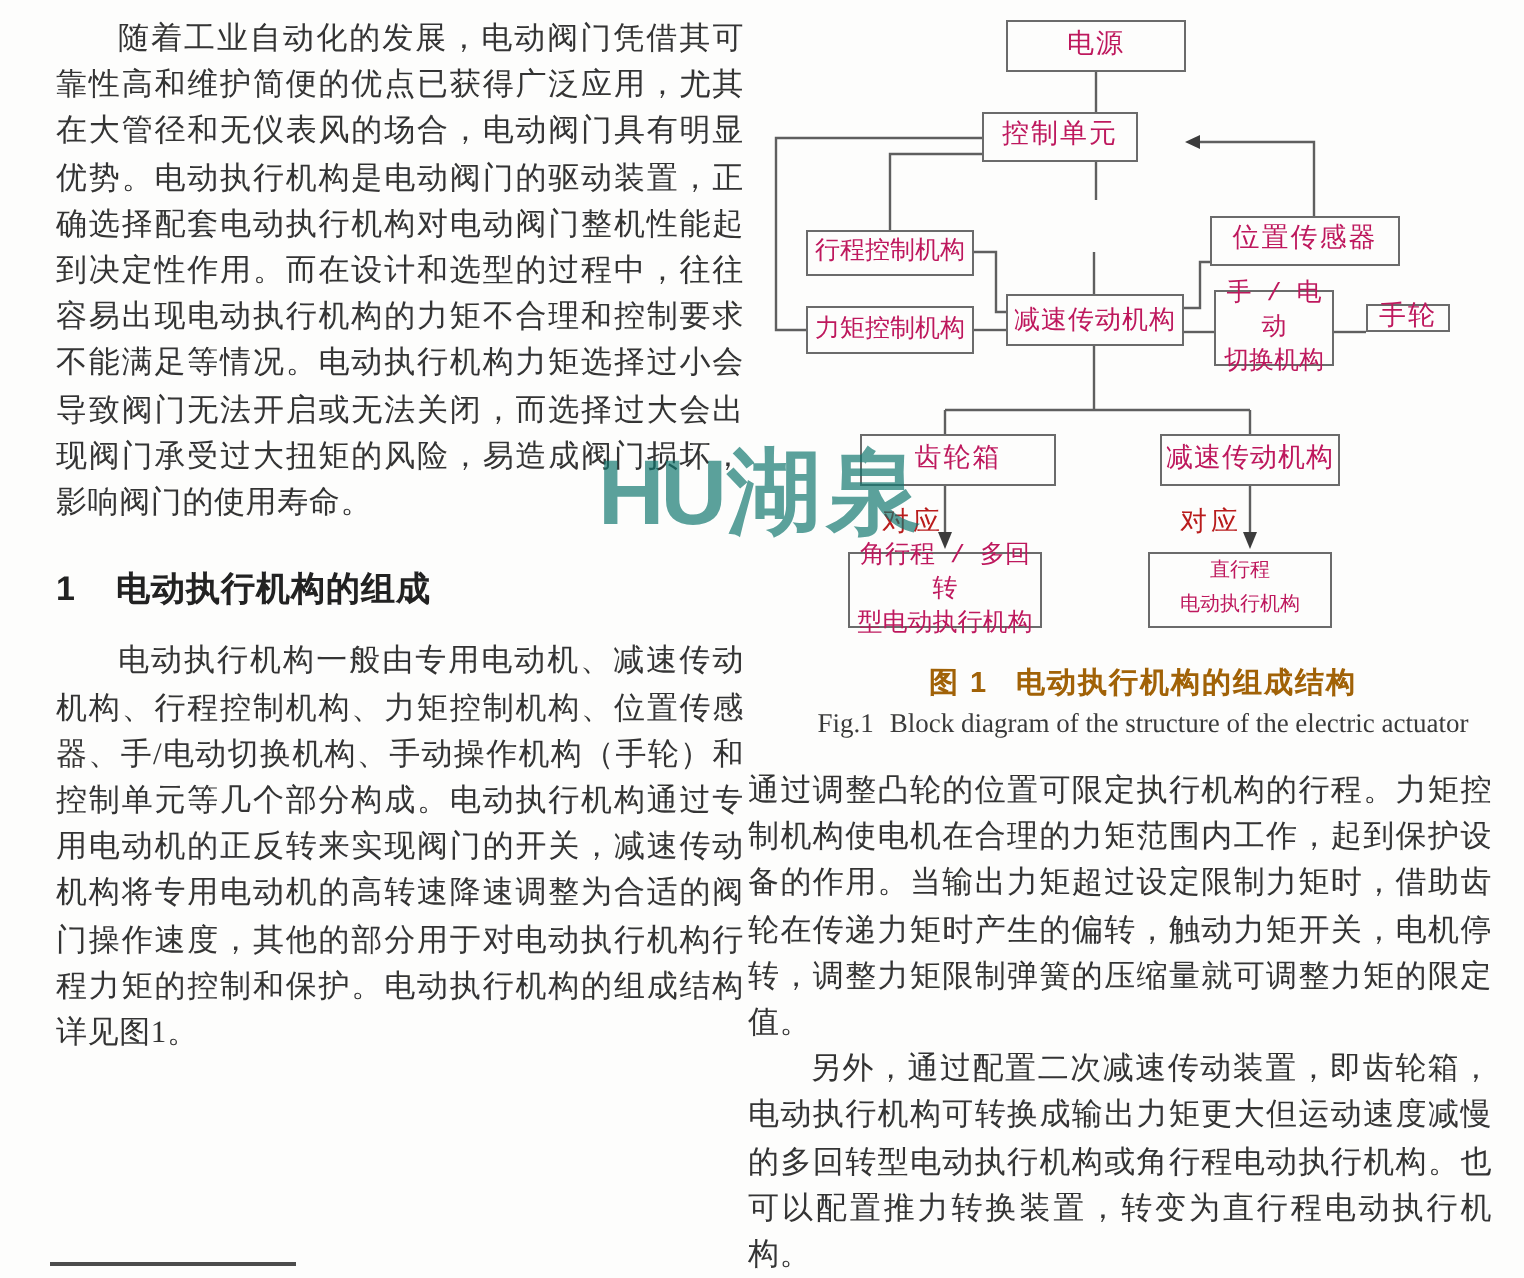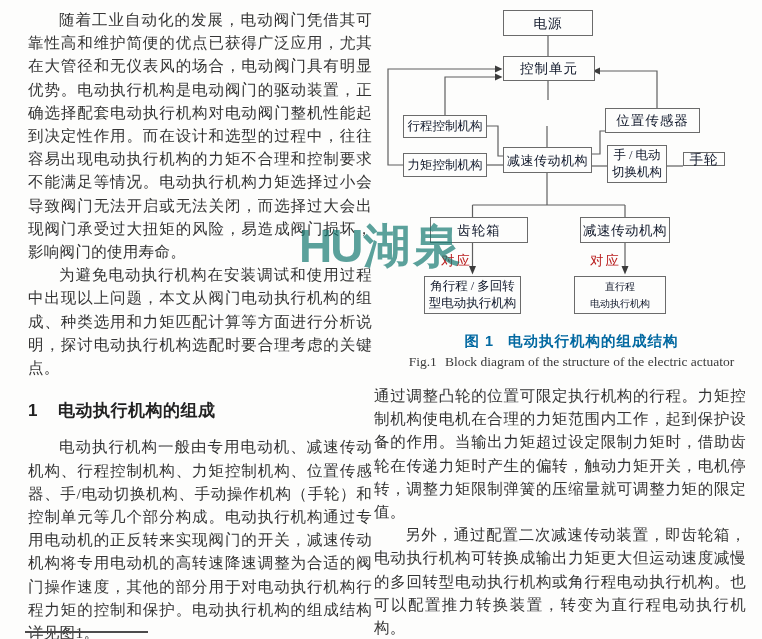--- a/index.html
+++ b/index.html
@@ -18,28 +18,29 @@
   .heading{
     margin:20px 0 13px 0;font-family:"Liberation Sans","DejaVu Sans",sans-serif;
     font-size:17px;font-weight:bold;color:#222;letter-spacing:.5px;display:flex;gap:20px;
   }
   
   .diagram{position:absolute;left:381px;top:4px;width:381px;height:376px;}
   .diagram svg{position:absolute;left:0;top:0;}
   .dbox{
     position:absolute;border:1px solid #6b6b6b;background:#fdfdfc;
     display:flex;flex-direction:column;align-items:center;justify-content:center;
-    font-size:13.5px;line-height:17px;color:#0f172a;letter-spacing:1px;text-align:center;
+    font-size:13.5px;line-height:17px;color:#be185d;letter-spacing:1px;text-align:center;
     box-sizing:border-box;
+    font-family:Liberation Mono, monospace;
   }
   .dlabel{position:absolute;font-size:13.5px;color:#b91c1c;letter-spacing:2px;}
   .cap-cn{
     position:absolute;left:0;top:328px;width:100%;text-align:center;
     font-family:"Liberation Sans","DejaVu Sans",sans-serif;
-    font-size:14.5px;font-weight:bold;color:#0369a1;letter-spacing:1px;
+    font-size:14.5px;font-weight:bold;color:#a16207;letter-spacing:1px;
   }
   .cap-cn .gap{display:inline-block;width:14px;}
   .cap-en{
     position:absolute;left:0;top:350px;width:100%;text-align:center;
     font-size:13.5px;color:#3a3a3a;
   }
   .cap-en .gap{display:inline-block;width:8px;}
   
   .watermark{
     position:absolute;left:299px;top:218px;z-index:6;pointer-events:none;
@@ -51,21 +52,20 @@
   
   .footnote-rule{position:absolute;left:25px;top:631px;width:123px;height:2px;background:#4c4c4c;}
 </style>
 </head>
 <body>
 
 <div class="page">
 
   <div class="col col-left">
     <p class="para indent">随着工业自动化的发展，电动阀门凭借其可靠性高和维护简便的优点已获得广泛应用，尤其在大管径和无仪表风的场合，电动阀门具有明显优势。电动执行机构是电动阀门的驱动装置，正确选择配套电动执行机构对电动阀门整机性能起到决定性作用。而在设计和选型的过程中，往往容易出现电动执行机构的力矩不合理和控制要求不能满足等情况。电动执行机构力矩选择过小会导致阀门无法开启或无法关闭，而选择过大会出现阀门承受过大扭矩的风险，易造成阀门损坏，影响阀门的使用寿命。</p>
-    <p class="para indent">为避免电动执行机构在安装调试和使用过程中出现以上问题，本文从阀门电动执行机构的组成、种类选用和力矩匹配计算等方面进行分析说明，探讨电动执行机构选配时要合理考虑的关键点。</p>
     <h2 class="heading">
       <span>1</span>
       <span>电动执行机构的组成</span>
     </h2>
     <p class="para indent">电动执行机构一般由专用电动机、减速传动机构、行程控制机构、力矩控制机构、位置传感器、手/电动切换机构、手动操作机构（手轮）和控制单元等几个部分构成。电动执行机构通过专用电动机的正反转来实现阀门的开关，减速传动机构将专用电动机的高转速降速调整为合适的阀门操作速度，其他的部分用于对电动执行机构行程力矩的控制和保护。电动执行机构的组成结构详见图1。</p>
 
   </div>
 
   <div class="diagram">
     <svg width="381" height="376" viewBox="0 0 381 376">
@@ -93,21 +93,21 @@
         <polygon points="114,69.5 114,76.5 121.5,73"></polygon>
         <polygon points="219,63.5 219,70.5 211.5,67"></polygon>
         <polygon points="88,262 95,262 91.5,270.5"></polygon>
         <polygon points="240.5,262 247.5,262 244,270.5"></polygon>
       </g>
     </svg>
 
     <div class="dbox" style="left:122px;top:6px;width:90px;height:26px">
         <span>电源</span>
       </div>
-    <div class="dbox" style="left:122px;top:52px;width:92px;height:25px">
+    <div class="dbox" style="left:110px;top:52px;width:78px;height:25px">
         <span>控制单元</span>
       </div>
     <div class="dbox" style="left:22px;top:111px;width:84px;height:23px;font-size:12.5px;letter-spacing:0">
         <span>行程控制机构</span>
       </div>
     <div class="dbox" style="left:224px;top:104px;width:95px;height:25px">
         <span>位置传感器</span>
       </div>
     <div class="dbox" style="left:22px;top:149px;width:84px;height:24px;font-size:12.5px;letter-spacing:0">
         <span>力矩控制机构</span>

